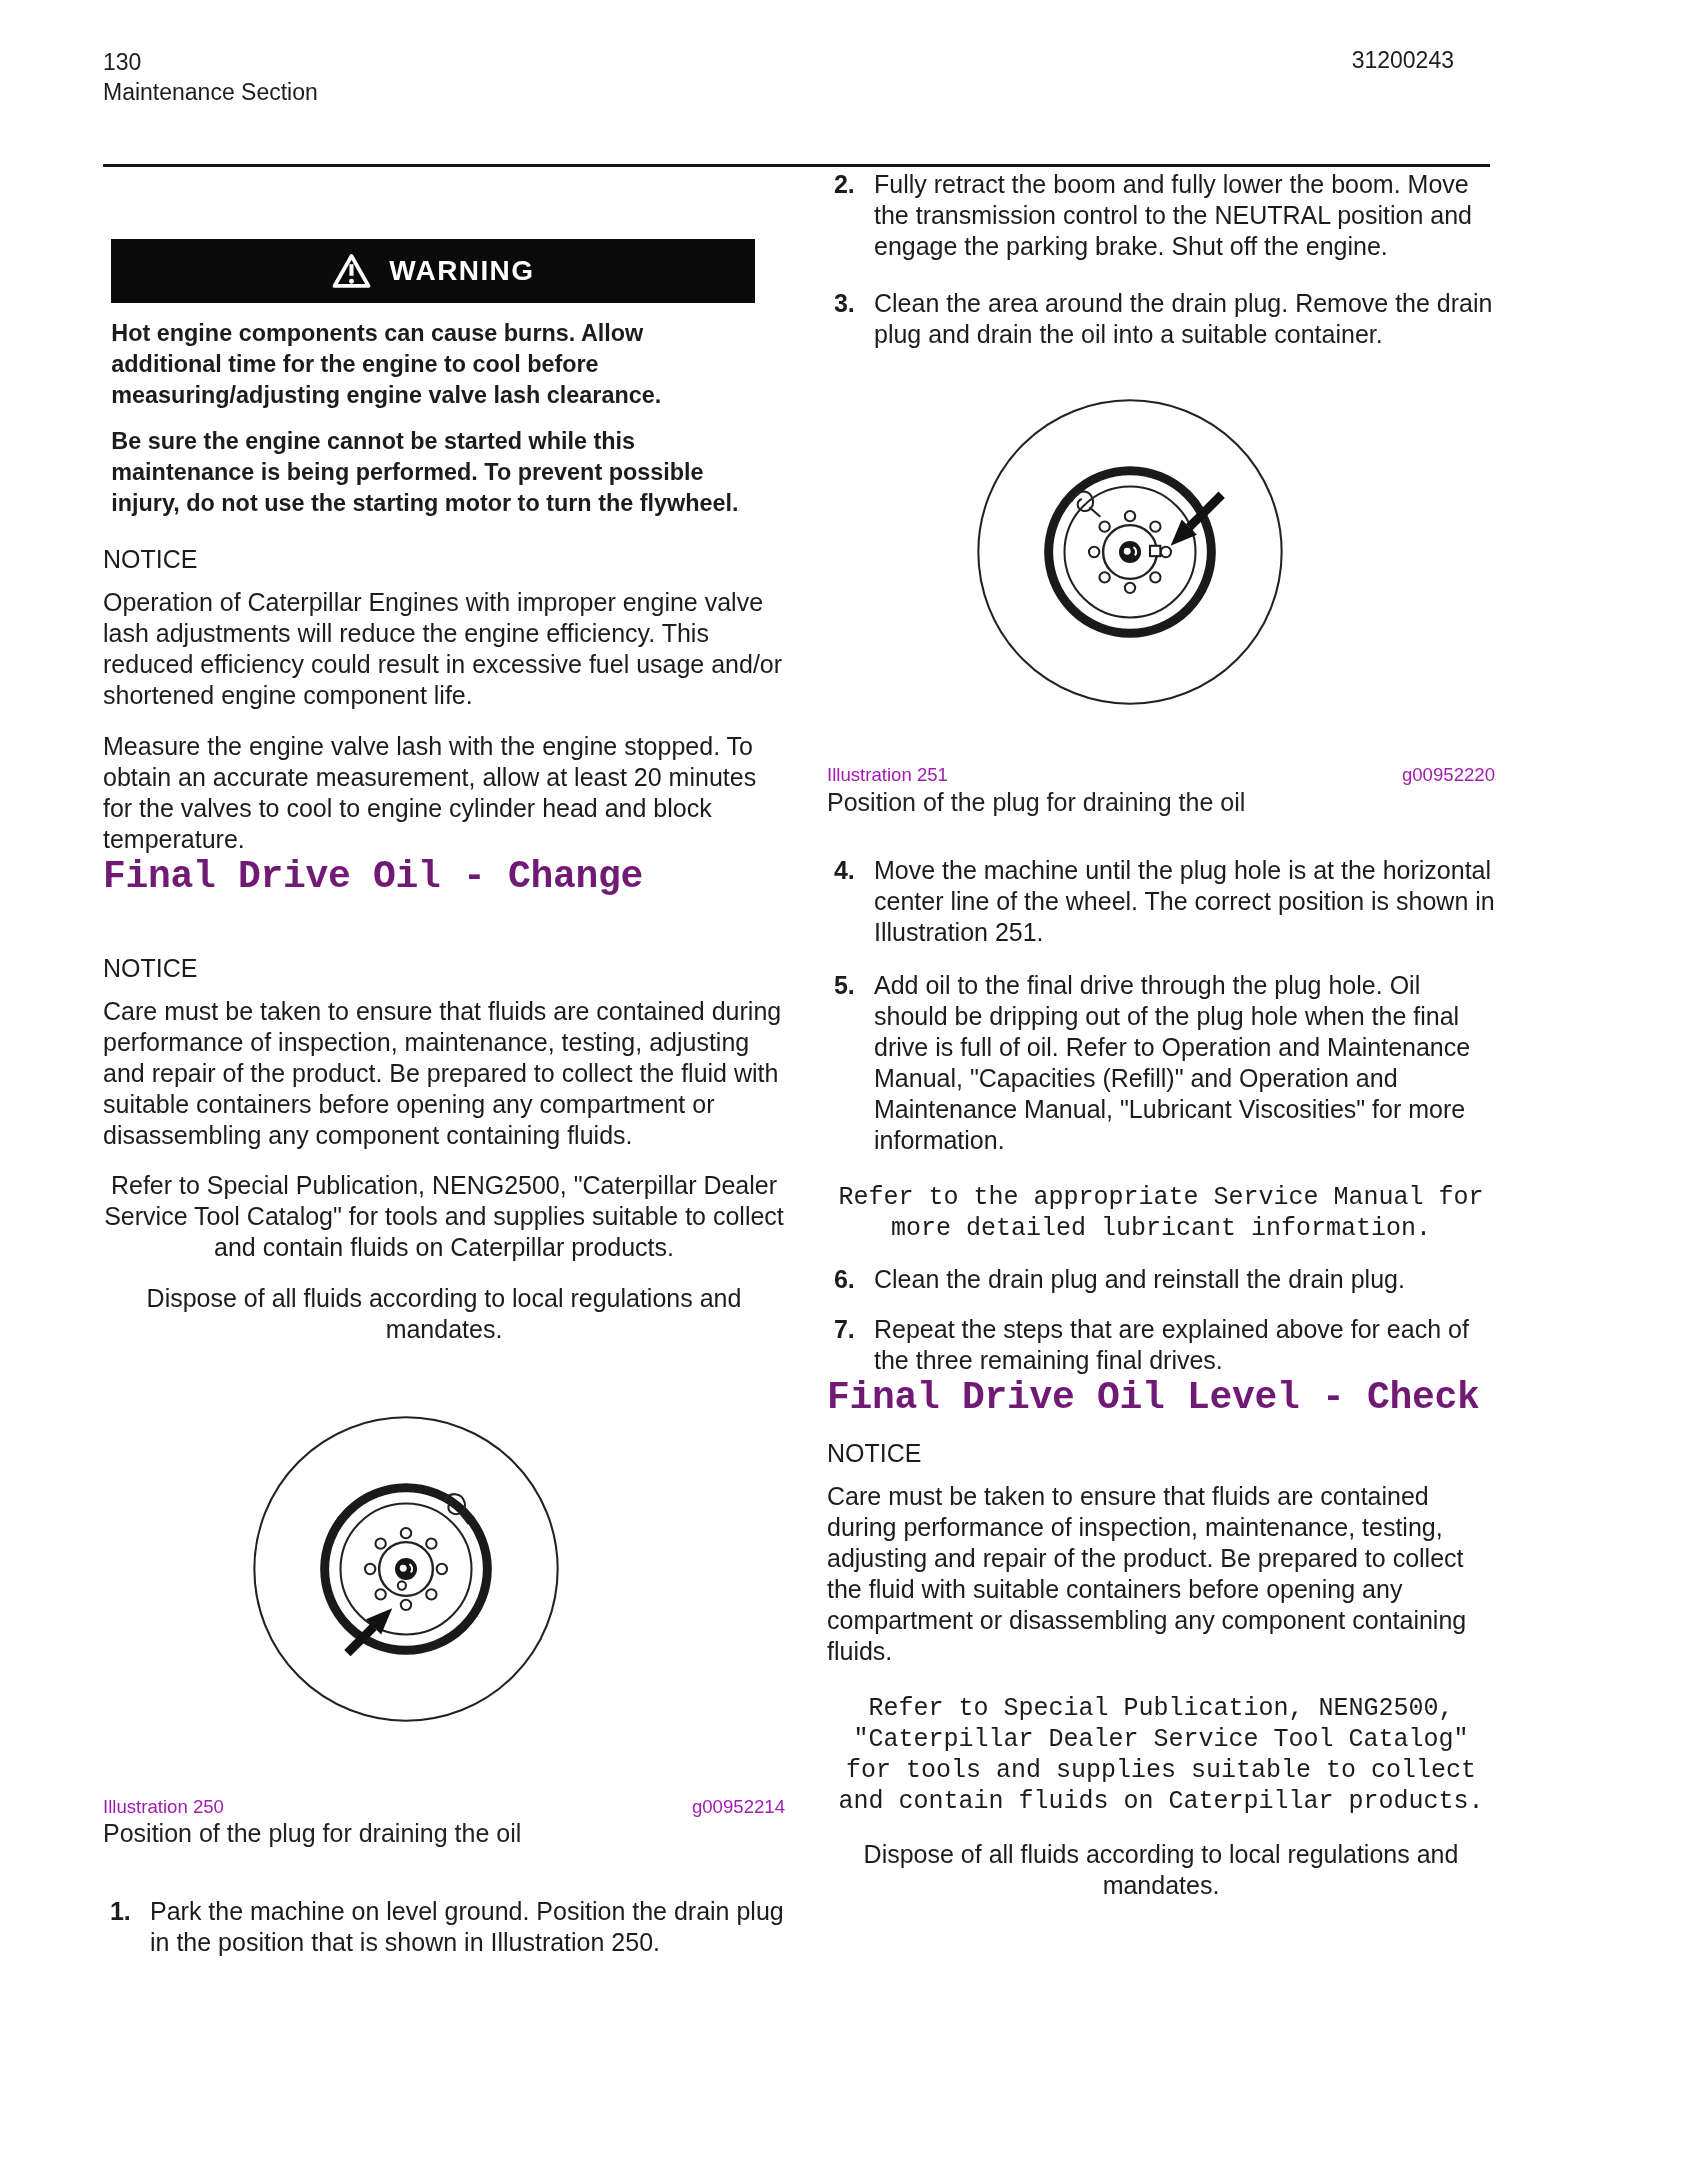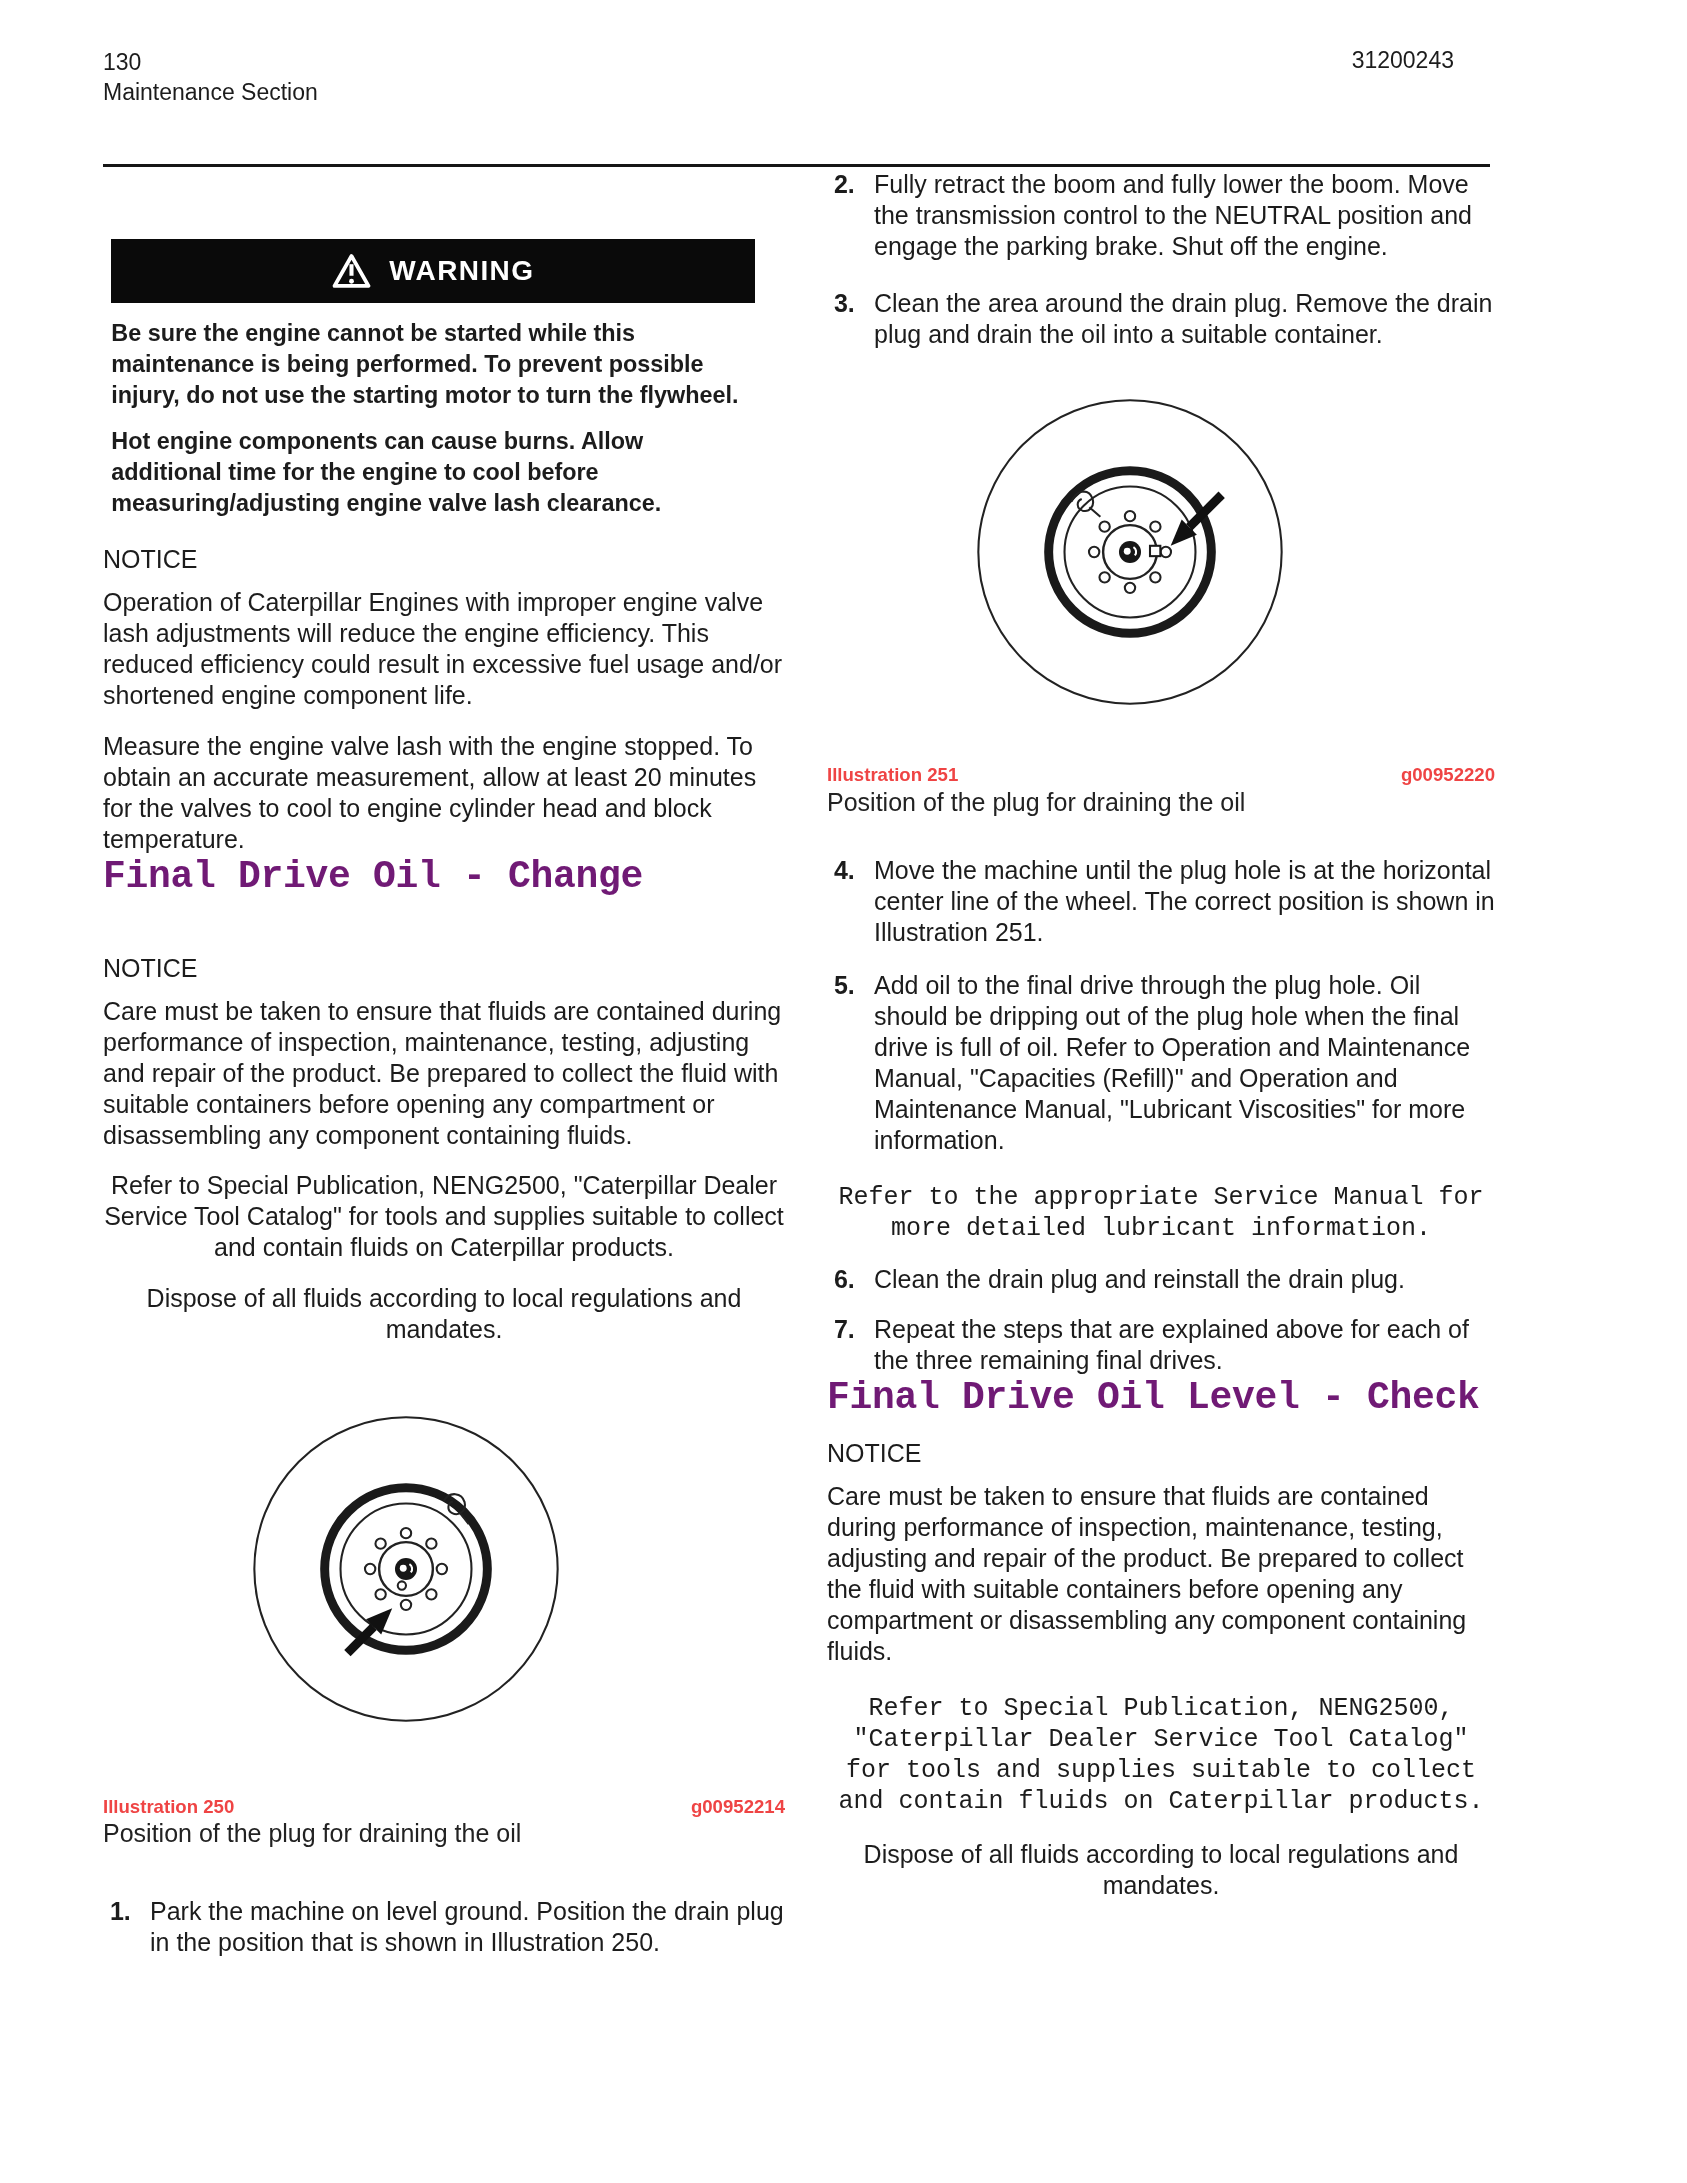--- a/index.html
+++ b/index.html
@@ -40,21 +40,21 @@
   .step .num{flex:0 0 47px;padding-left:6.9px;box-sizing:border-box;font-weight:bold;}
   .step .txt{flex:1;}
   
   .figure{margin:0;}
   .fig-250{margin-top:62px;}
   .fig-251{margin-top:40px;}
   .wheel-svg{display:block;margin-left:141px;}
   .cap{margin-top:0;}
   .cap-250{margin-top:65px;}
   .cap-251{margin-top:50px;}
-  .cap-row{display:flex;justify-content:space-between;font-size:18.6px;line-height:22px;color:#ef4444;font-weight:bold;}
+  .cap-row{display:flex;justify-content:space-between;font-size:18.6px;line-height:22px;color:#a21caf;}
   .cap-sub{font-size:25px;line-height:20.7px;margin-top:5.5px;color:#222;}
   .mt28{margin-top:19.3px;}
   .mt30{margin-top:26px;font-family:Liberation Mono, monospace;}
   .mt32{margin-top:22px;}
   .mt38{margin-top:26px;}
   .mt62{margin-top:43px;}
   .mt75{margin-top:52px;}
 </style>
 </head>
 <body>
@@ -72,22 +72,22 @@
 
     <div class="warning-box">
       <div class="warn-bar">
         <svg width="39" height="34" viewBox="0 0 56 50">
           <polygon points="28,3 53,47 3,47" fill="none" stroke="#ffffff" stroke-width="5.5" stroke-linejoin="round"></polygon>
           <line x1="28" y1="15" x2="28" y2="32" stroke="#ffffff" stroke-width="6"></line>
           <circle cx="28" cy="40" r="3.6" fill="#ffffff"></circle>
         </svg>
         <span class="warn-title">WARNING</span>
       </div>
+      <p class="warn-p">Hot engine components can cause burns. Allow additional time for the engine to cool before measuring/adjusting engine valve lash clearance.</p>
       <p class="warn-p">Be sure the engine cannot be started while this maintenance is being performed. To prevent possible injury, do not use the starting motor to turn the flywheel.</p>
-      <p class="warn-p">Hot engine components can cause burns. Allow additional time for the engine to cool before measuring/adjusting engine valve lash clearance.</p>
     </div>
 
     <div class="notice">
       <p class="notice-title">NOTICE</p>
       <p class="notice-p">Operation of Caterpillar Engines with improper engine valve lash adjustments will reduce the engine efficiency. This reduced efficiency could result in excessive fuel usage and/or shortened engine component life.</p>
       <p class="notice-p mt28">Measure the engine valve lash with the engine stopped. To obtain an accurate measurement, allow at least 20 minutes for the valves to cool to engine cylinder head and block temperature.</p>
     </div>
 
     <h1 class="section-heading heading-change">Final Drive Oil - Change</h1>
 

